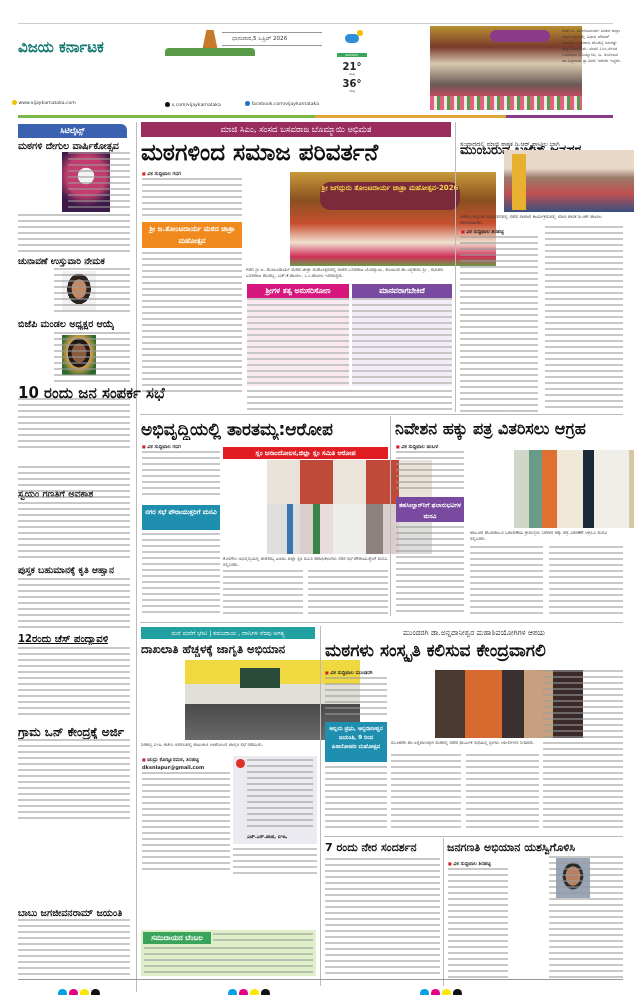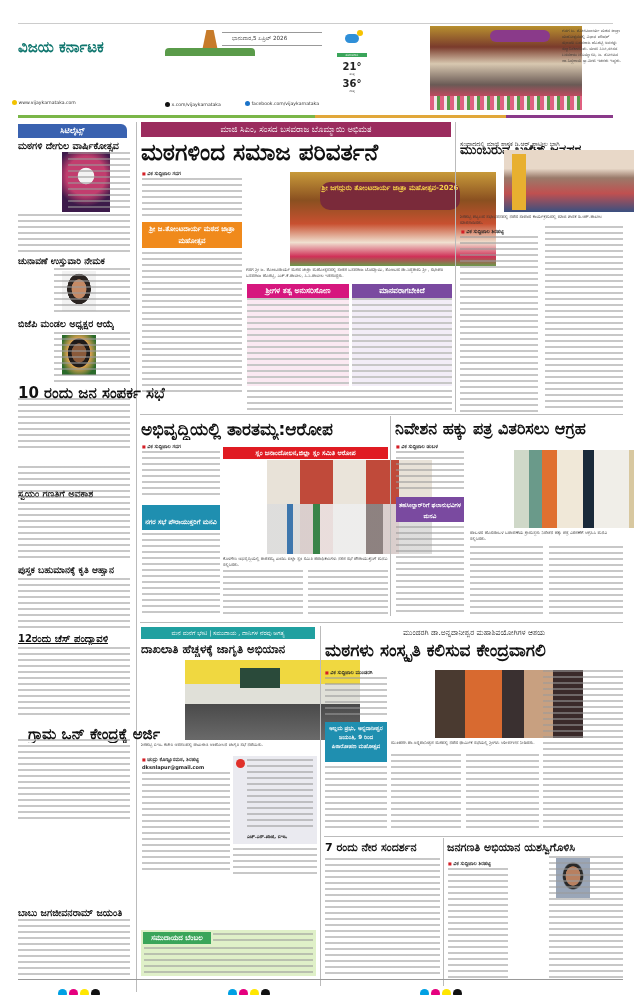--- a/index.html
+++ b/index.html
@@ -86,21 +86,21 @@
 
 <div class="abs head" style="left:18px;top:452px;font-size:9.5px;margin-top:36px;">ಸ್ವಯಂ ಗಣತಿಗೆ ಅವಕಾಶ</div>
 <div class="abs txt txtlines" style="left:18px;top:466px;width:112px;height:96px;"></div>
 
 <div class="abs head" style="left:18px;top:565px;font-size:9px;">ಪುಸ್ತಕ ಬಹುಮಾನಕ್ಕೆ ಕೃತಿ ಆಹ್ವಾನ</div>
 <div class="abs txt txtlines" style="left:18px;top:578px;width:112px;height:52px;"></div>
 
 <div class="abs head" style="left:18px;top:633px;font-size:10px;text-decoration:underline;">12ರಂದು ಚೆಸ್ ಪಂದ್ಯಾವಳಿ</div>
 <div class="abs txt txtlines" style="left:18px;top:647px;width:112px;height:72px;"></div>
 
-<div class="abs head" style="left:28px;top:725px;font-size:15px;text-align:center;">ಗ್ರಾಮ ಒನ್ ಕೇಂದ್ರಕ್ಕೆ ಅರ್ಜಿ</div>
+<div class="abs head" style="left:18px;top:725px;font-size:12px;text-align:center;">ಗ್ರಾಮ ಒನ್ ಕೇಂದ್ರಕ್ಕೆ ಅರ್ಜಿ</div>
 <div class="abs txt txtlines" style="left:18px;top:739px;width:112px;height:84px;"></div>
 
 <div class="abs head" style="left:18px;top:907px;font-size:9.5px;">ಬಾಬು ಜಗಜೀವನರಾಮ್ ಜಯಂತಿ</div>
 <div class="abs txt txtlines" style="left:18px;top:919px;width:112px;height:60px;"></div>
 
 <div class="abs" style="left:141px;top:122px;width:310px;height:15px;background:#9b2c5e;color:#fff;font-size:8.5px;text-align:center;line-height:15px;">ಮಾಜಿ ಸಿಎಂ, ಸಂಸದ ಬಸವರಾಜ ಬೊಮ್ಮಾಯಿ ಅಭಿಮತ</div>
 <div class="abs head" style="left:141px;top:138px;width:312px;font-size:23px;line-height:28px;">ಮಠಗಳಿಂದ ಸಮಾಜ ಪರಿವರ್ತನೆ</div>
 <div class="abs byline" style="left:142px;top:170px;">ವಿಕ ಸುದ್ದಿಜಾಲ ಗದಗ</div>
 <div class="abs txt txtlines" style="left:142px;top:178px;width:100px;height:42px;"></div>
 <div class="abs" style="left:142px;top:222px;width:100px;height:26px;background:#f08a1c;color:#fff;font-size:7px;font-weight:bold;text-align:center;line-height:12px;padding-top:1px;">ಶ್ರೀ ಜ.ತೋಂಟದಾರ್ಯ ಮಠದ ಜಾತ್ರಾ ಮಹೋತ್ಸವ</div>
@@ -127,21 +127,21 @@
 <div class="abs byline" style="left:461px;top:228px;">ವಿಕ ಸುದ್ದಿಜಾಲ ಶಿರಹಟ್ಟಿ</div>
 <div class="abs txt txtlines" style="left:460px;top:236px;width:78px;height:176px;"></div>
 <div class="abs txt txtlines" style="left:545px;top:226px;width:78px;height:186px;"></div>
 
 <div class="abs hsep" style="left:140px;top:414px;width:483px;"></div>
 
 <div class="abs head" style="left:141px;top:418px;width:248px;font-size:17px;line-height:22px;">ಅಭಿವೃದ್ಧಿಯಲ್ಲಿ ತಾರತಮ್ಯ:ಆರೋಪ</div>
 <div class="abs byline" style="left:142px;top:443px;">ವಿಕ ಸುದ್ದಿಜಾಲ ಗದಗ</div>
 <div class="abs" style="left:223px;top:447px;width:165px;height:12px;background:#e01b22;color:#fff;font-size:6.5px;font-weight:bold;text-align:center;line-height:12px;white-space:nowrap;overflow:hidden;">ಸ್ಲಂ ಜನಾಂದೋಲನ,ಜಿಲ್ಲಾ ಸ್ಲಂ ಸಮಿತಿ ಆರೋಪ</div>
 <div class="abs txt txtlines" style="left:142px;top:451px;width:78px;height:44px;"></div>
-<div class="abs" style="left:142px;top:505px;width:78px;height:25px;background:#1f8fb0;color:#fff;font-size:6.5px;font-weight:bold;text-align:center;line-height:11px;padding-top:12px;">ನಗರ ಸಭೆ ಪೌರಾಯುಕ್ತರಿಗೆ ಮನವಿ</div>
+<div class="abs" style="left:142px;top:505px;width:78px;height:25px;background:#1f8fb0;color:#fff;font-size:6.5px;font-weight:bold;text-align:center;line-height:11px;padding-top:2px;">ನಗರ ಸಭೆ ಪೌರಾಯುಕ್ತರಿಗೆ ಮನವಿ</div>
 <div class="abs txt txtlines" style="left:142px;top:533px;width:78px;height:82px;"></div>
 <div class="abs photo" style="left:223px;top:460px;width:165px;height:94px;background:linear-gradient(90deg,#e8e2d8 0 20%,#c04a3a 20% 40%,#eae4da 40% 60%,#c04a3a 60% 80%,#e8e2d8 80%);">
   <div style="position:absolute;left:0;bottom:0;width:100%;height:50px;background:linear-gradient(90deg,#ddd 0 12%,#2a6aa8 12% 16%,#ddd 16% 28%,#2a8a4a 28% 32%,#eee 32% 60%,#888 60% 70%,#ddd 70%);opacity:.9;"></div>
 </div>
 <div class="abs cap" style="left:223px;top:556px;width:165px;height:12px;">ಕೊಳಗೇರಿ ಅಭಿವೃದ್ಧಿಯಲ್ಲಿ ತಾರತಮ್ಯ ಖಂಡಿಸಿ ಜಿಲ್ಲಾ ಸ್ಲಂ ಸಮಿತಿ ಪದಾಧಿಕಾರಿಗಳು ನಗರ ಸಭೆ ಪೌರಾಯುಕ್ತರಿಗೆ ಮನವಿ ಸಲ್ಲಿಸಿದರು.</div>
 <div class="abs txt txtlines" style="left:223px;top:570px;width:80px;height:46px;"></div>
 <div class="abs txt txtlines" style="left:308px;top:570px;width:80px;height:46px;"></div>
 
 <div class="abs vsep" style="left:390px;top:416px;height:200px;"></div>
 

